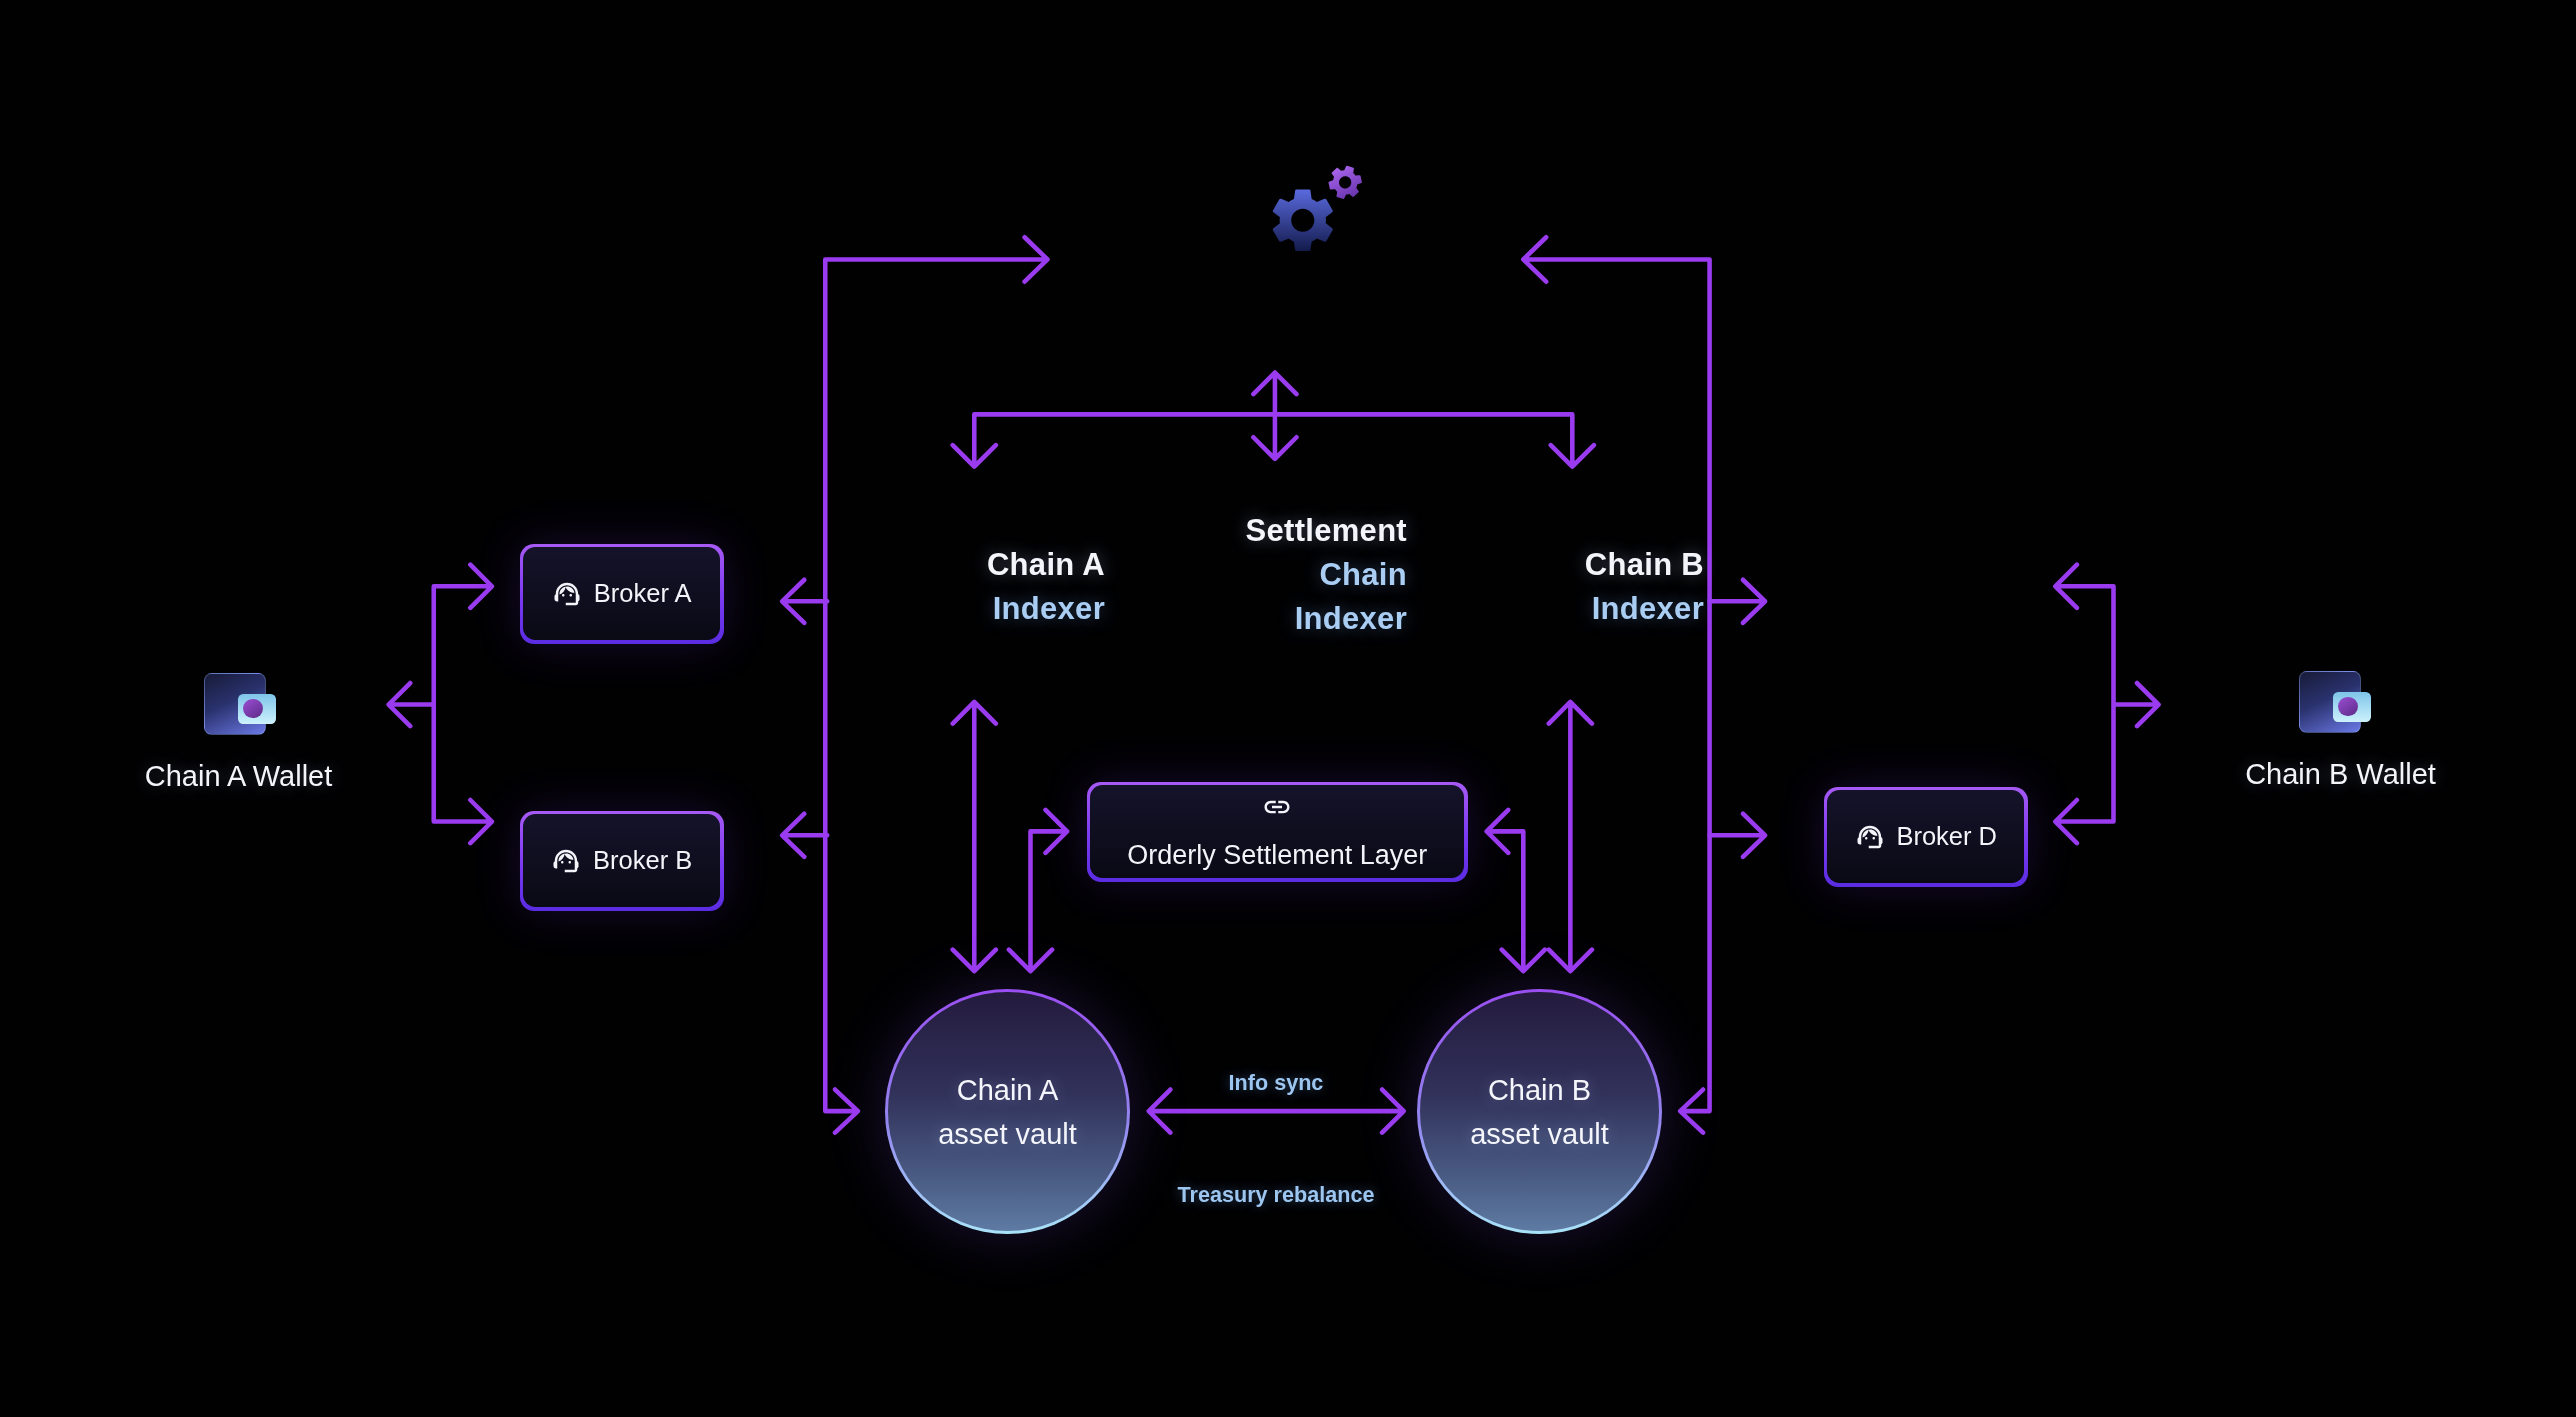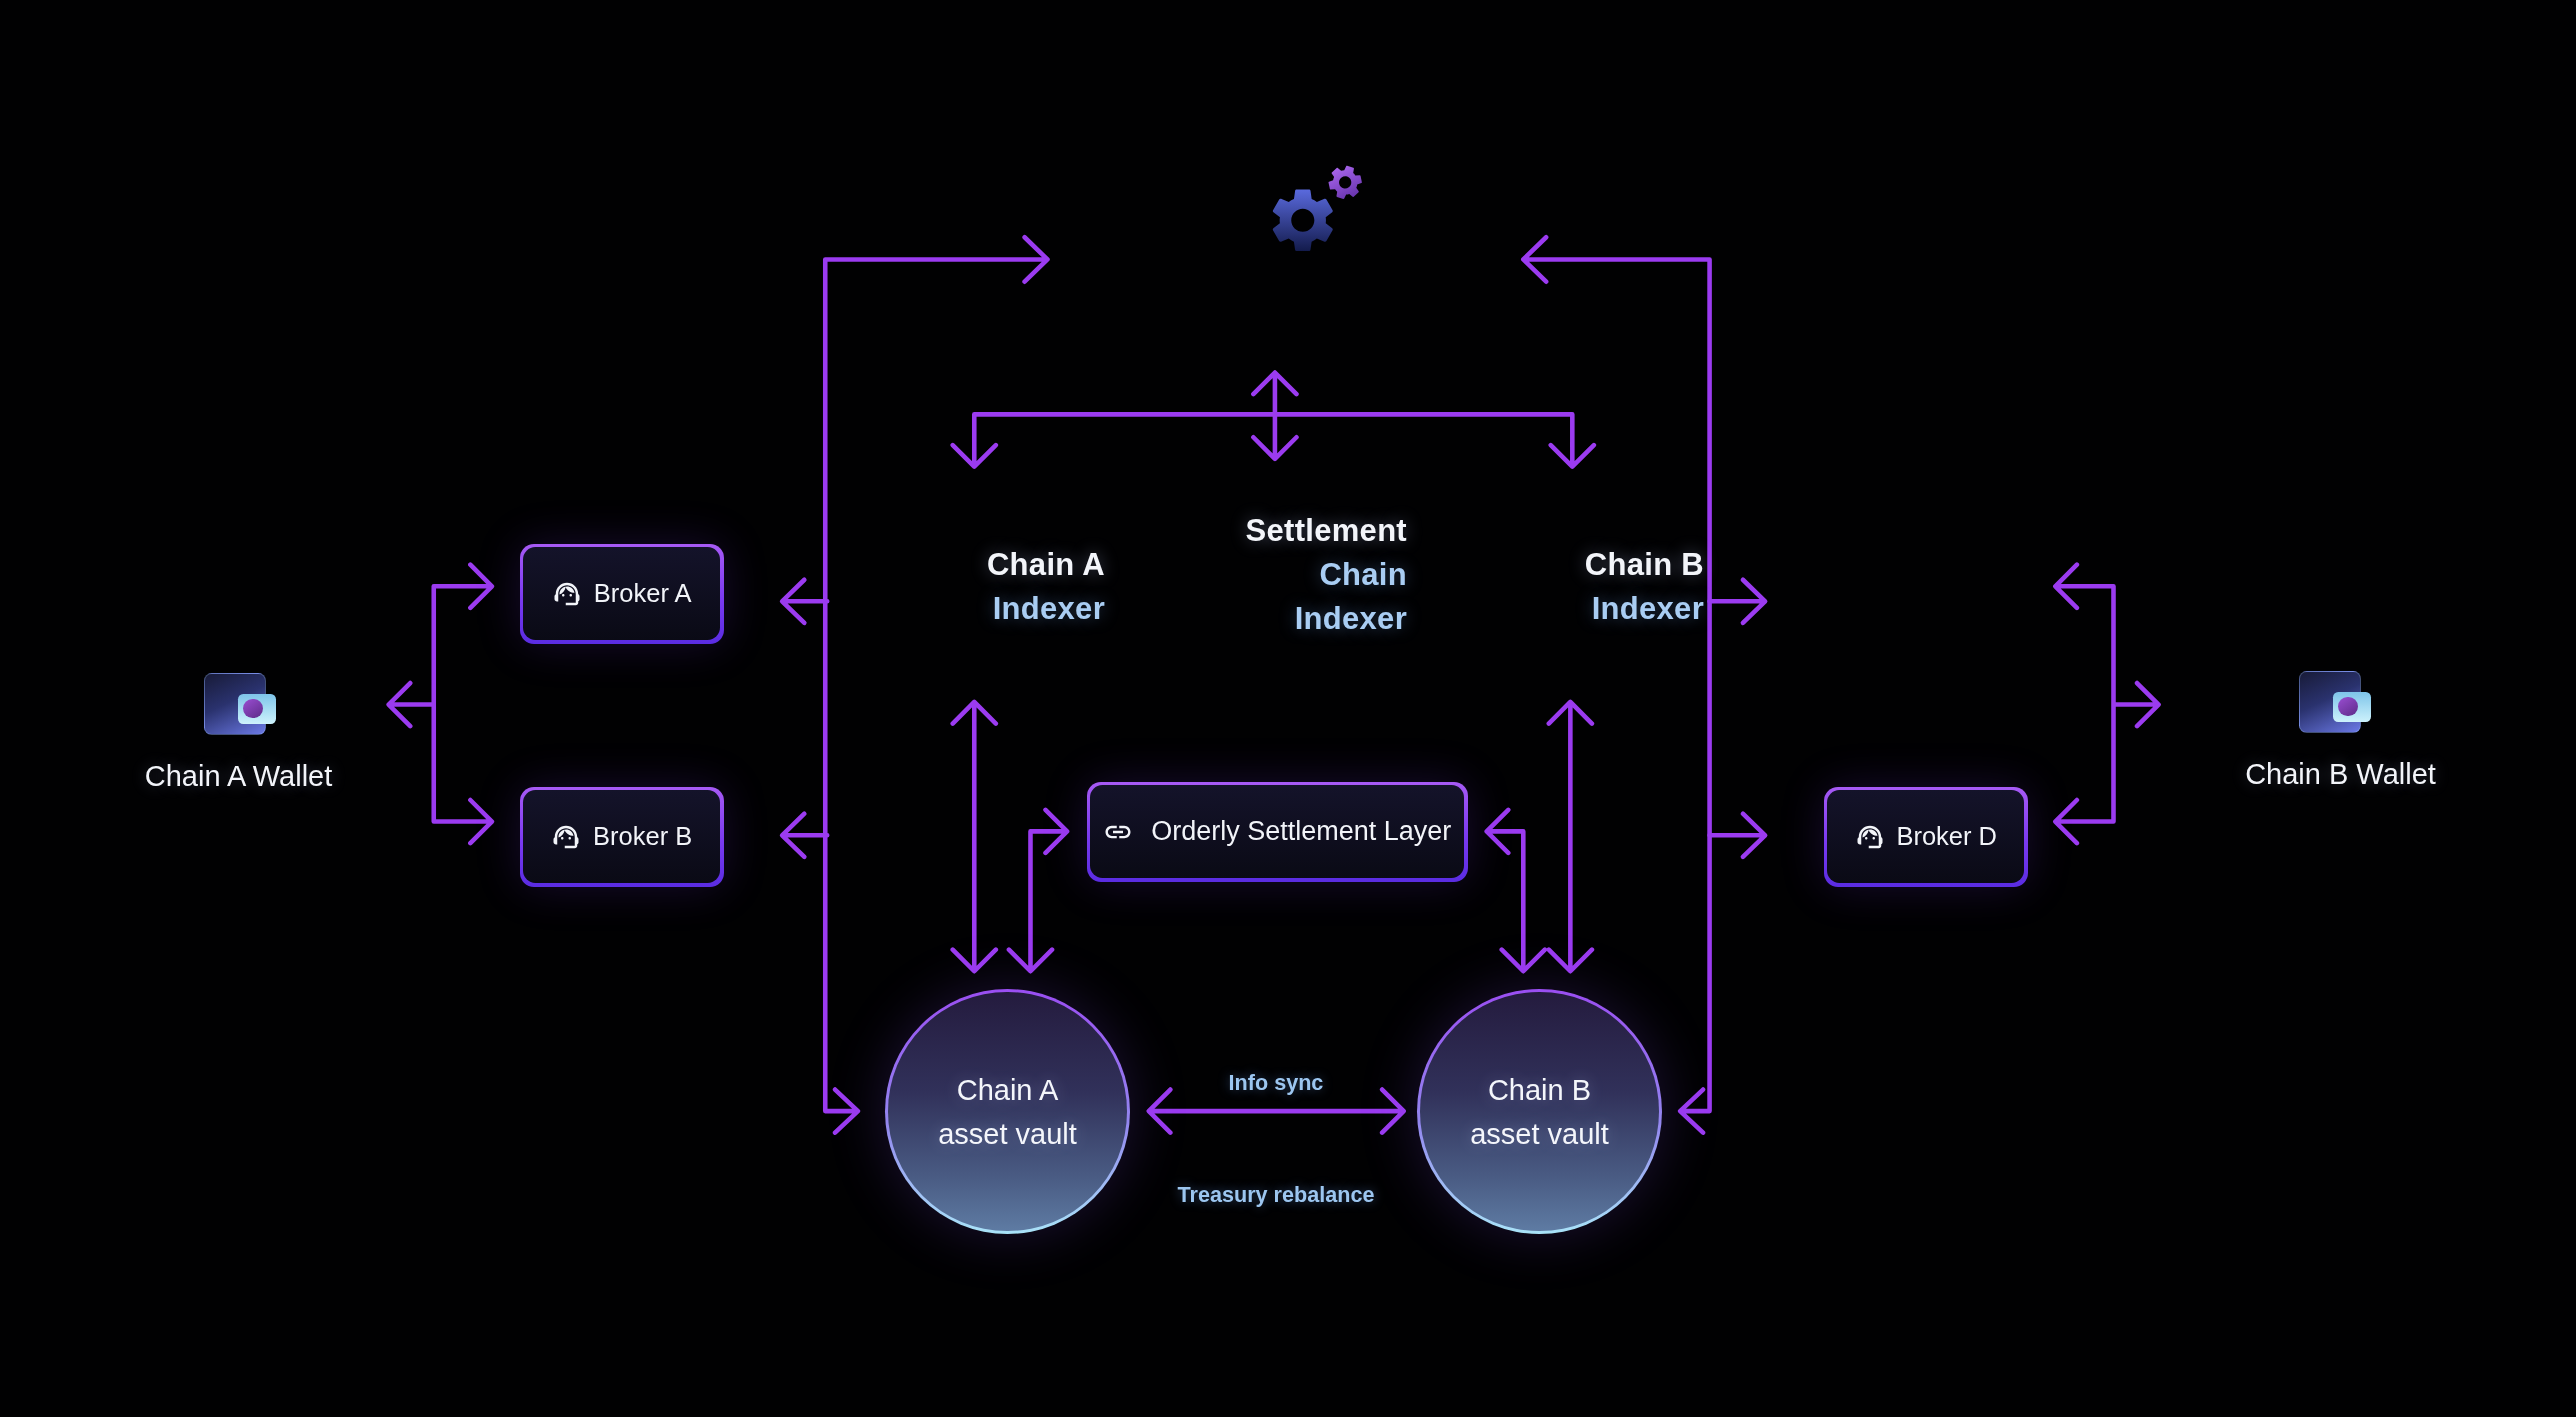--- a/index.html
+++ b/index.html
@@ -19,21 +19,21 @@
   
   .gbox{position:absolute;padding:3.3px;border-radius:14px;
         background:linear-gradient(180deg,#a75af5 0%,#7a3af0 55%,#5a2ce2 100%);
         box-shadow:0 0 46px rgba(120,60,230,.20);}
   .gbox-inner{width:100%;height:100%;border-radius:12.4px;box-sizing:border-box;
         background:linear-gradient(180deg,#14132a 0%,#0a0a15 100%);
         display:flex;align-items:center;justify-content:center;gap:11.8px;}
   .broker{width:197px;height:93px;}
   .broker .gbox-inner{font-size:25.5px;font-weight:500;color:#f2f4f9;}
   .settle{width:374px;height:93px;left:1087px;top:782px;}
-  .settle .gbox-inner{font-size:27px;font-weight:500;color:#f2f4f9;gap:18px;}
+  .settle .gbox-inner{font-size:27px;font-weight:500;color:#f2f4f9;gap:18px;flex-direction:column;}
 
   
   .vault{position:absolute;width:245px;height:245px;border-radius:50%;padding:3.3px;box-sizing:border-box;
          background:linear-gradient(180deg,#9a4ef2 0%,#9387ef 55%,#a9e3f8 100%);
          box-shadow:0 0 59px rgba(130,80,235,.22);}
   .vault-inner{width:100%;height:100%;border-radius:50%;
          background:linear-gradient(180deg,#241b3e 0%,#31315a 42%,#4a5c84 78%,#5e7ba3 100%);
          display:flex;flex-direction:column;align-items:center;justify-content:center;
          font-size:29px;font-weight:500;line-height:44px;color:#f4f6fb;
          text-shadow:0 0 14.4px rgba(200,215,255,.30);}
@@ -158,21 +158,21 @@
   <div class="gbox broker" style="left:520px;top:544px;">
     <div class="gbox-inner">
       <svg class="icon" width="30" height="30" viewBox="0 0 24 24">
         <path fill="#f2f4f9" d="M21 12.22C21 6.73 16.74 3 12 3c-4.69 0-9 3.65-9 9.28-.6.34-1 .98-1 1.72v2c0 1.1.9 2 2 2h1v-6.1c0-3.87 3.13-7 7-7s7 3.13 7 7V19h-8v2h8c1.1 0 2-.9 2-2v-1.22c.59-.31 1-.92 1-1.64v-2.3c0-.7-.41-1.31-1-1.62z"></path>
         <path fill="#f2f4f9" d="M9 14c.55 0 1-.45 1-1s-.45-1-1-1-1 .45-1 1 .45 1 1 1zm6 0c.55 0 1-.45 1-1s-.45-1-1-1-1 .45-1 1 .45 1 1 1z"></path>
         <path fill="#f2f4f9" d="M18 11.03C17.52 8.18 15.04 6 12.05 6c-3.03 0-6.29 2.51-6.03 6.45 2.47-1.01 4.33-3.21 4.86-5.89 1.31 2.63 4 4.44 7.12 4.47z"></path>
       </svg>
       <span>Broker A</span>
     </div>
   </div>
-  <div class="gbox broker" style="left:520px;top:787px;">
+  <div class="gbox broker" style="left:520px;top:811px;">
     <div class="gbox-inner">
       <svg class="icon" width="30" height="30" viewBox="0 0 24 24">
         <path fill="#f2f4f9" d="M21 12.22C21 6.73 16.74 3 12 3c-4.69 0-9 3.65-9 9.28-.6.34-1 .98-1 1.72v2c0 1.1.9 2 2 2h1v-6.1c0-3.87 3.13-7 7-7s7 3.13 7 7V19h-8v2h8c1.1 0 2-.9 2-2v-1.22c.59-.31 1-.92 1-1.64v-2.3c0-.7-.41-1.31-1-1.62z"></path>
         <path fill="#f2f4f9" d="M9 14c.55 0 1-.45 1-1s-.45-1-1-1-1 .45-1 1 .45 1 1 1zm6 0c.55 0 1-.45 1-1s-.45-1-1-1-1 .45-1 1 .45 1 1 1z"></path>
         <path fill="#f2f4f9" d="M18 11.03C17.52 8.18 15.04 6 12.05 6c-3.03 0-6.29 2.51-6.03 6.45 2.47-1.01 4.33-3.21 4.86-5.89 1.31 2.63 4 4.44 7.12 4.47z"></path>
       </svg>
       <span>Broker B</span>
     </div>
   </div>
   <div class="gbox broker" style="left:1824px;top:787px;">

